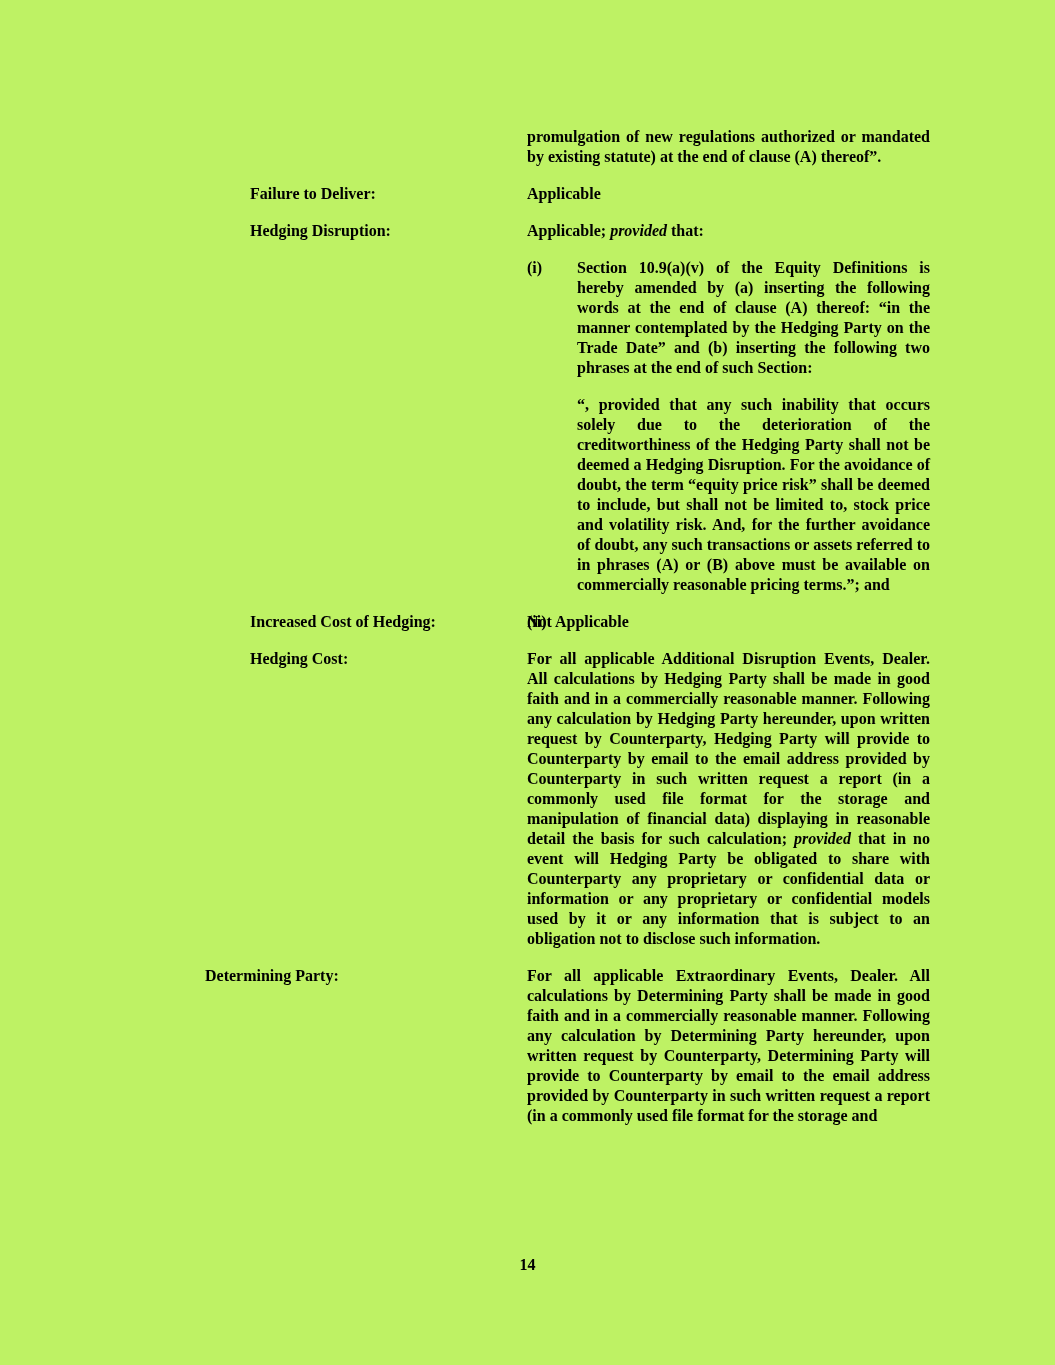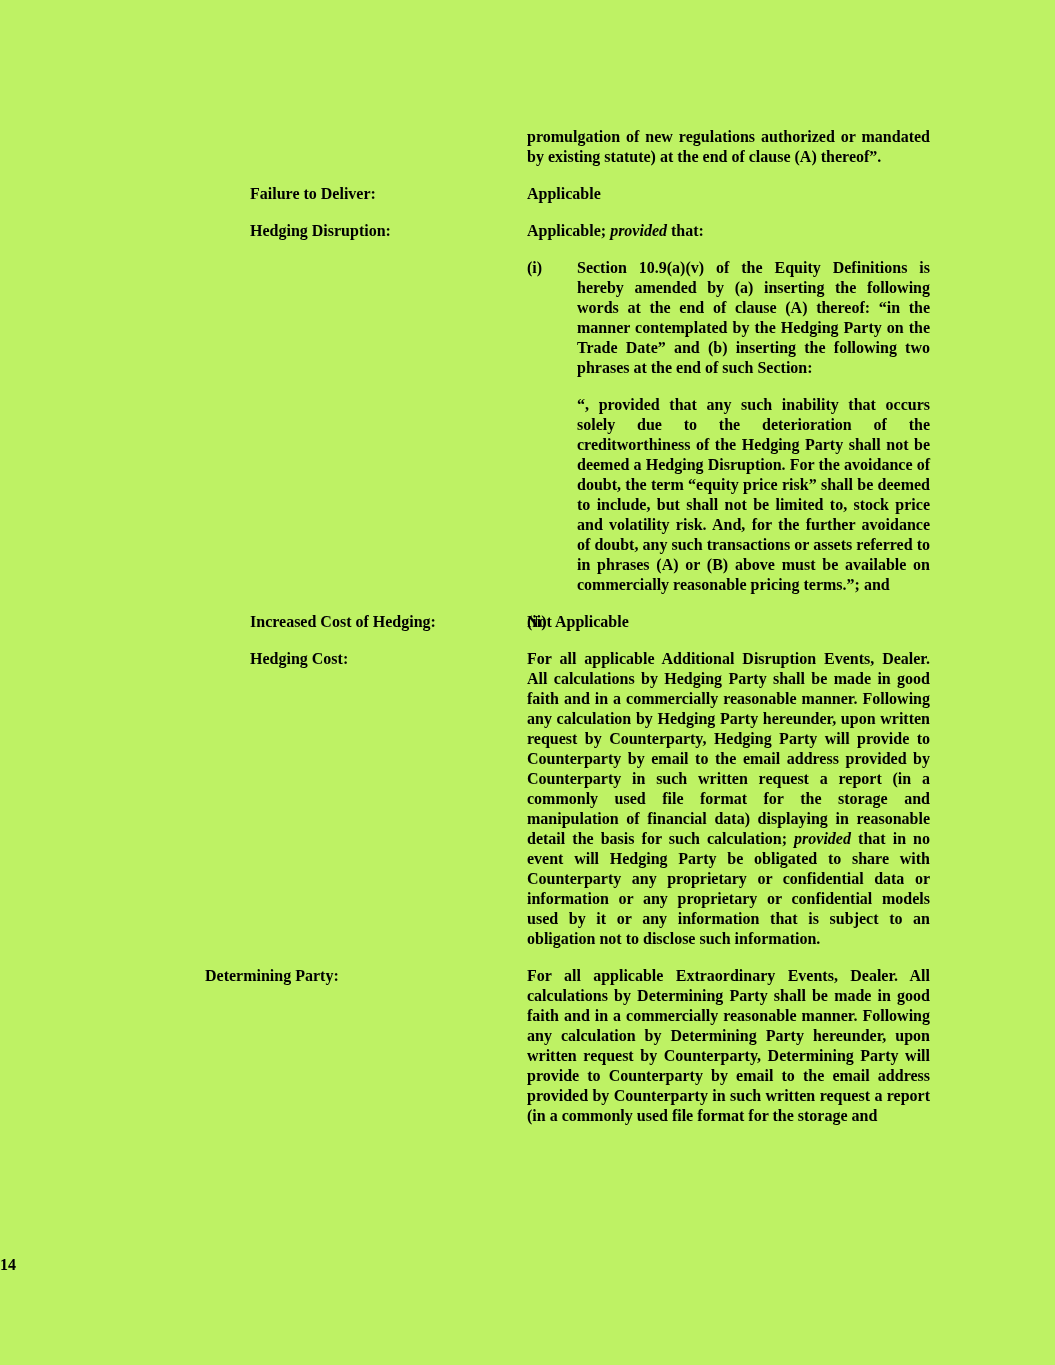--- a/index.html
+++ b/index.html
@@ -53,20 +53,21 @@
   .quote-para {
     margin-left: 577px;
     width: 353px;
   }
   em { font-style: italic; }
   .page-number {
     position: absolute;
     top: 1255px;
     left: 0;
     right: 0;
+    text-align: center;
   }
 </style>
 </head>
 <body>
 
 <div class="page">
   <main class="doc-body">
 
     <p class="block cont-para justify">promulgation of new regulations authorized or mandated by existing statute) at the end of clause (A) thereof”.</p>
 

